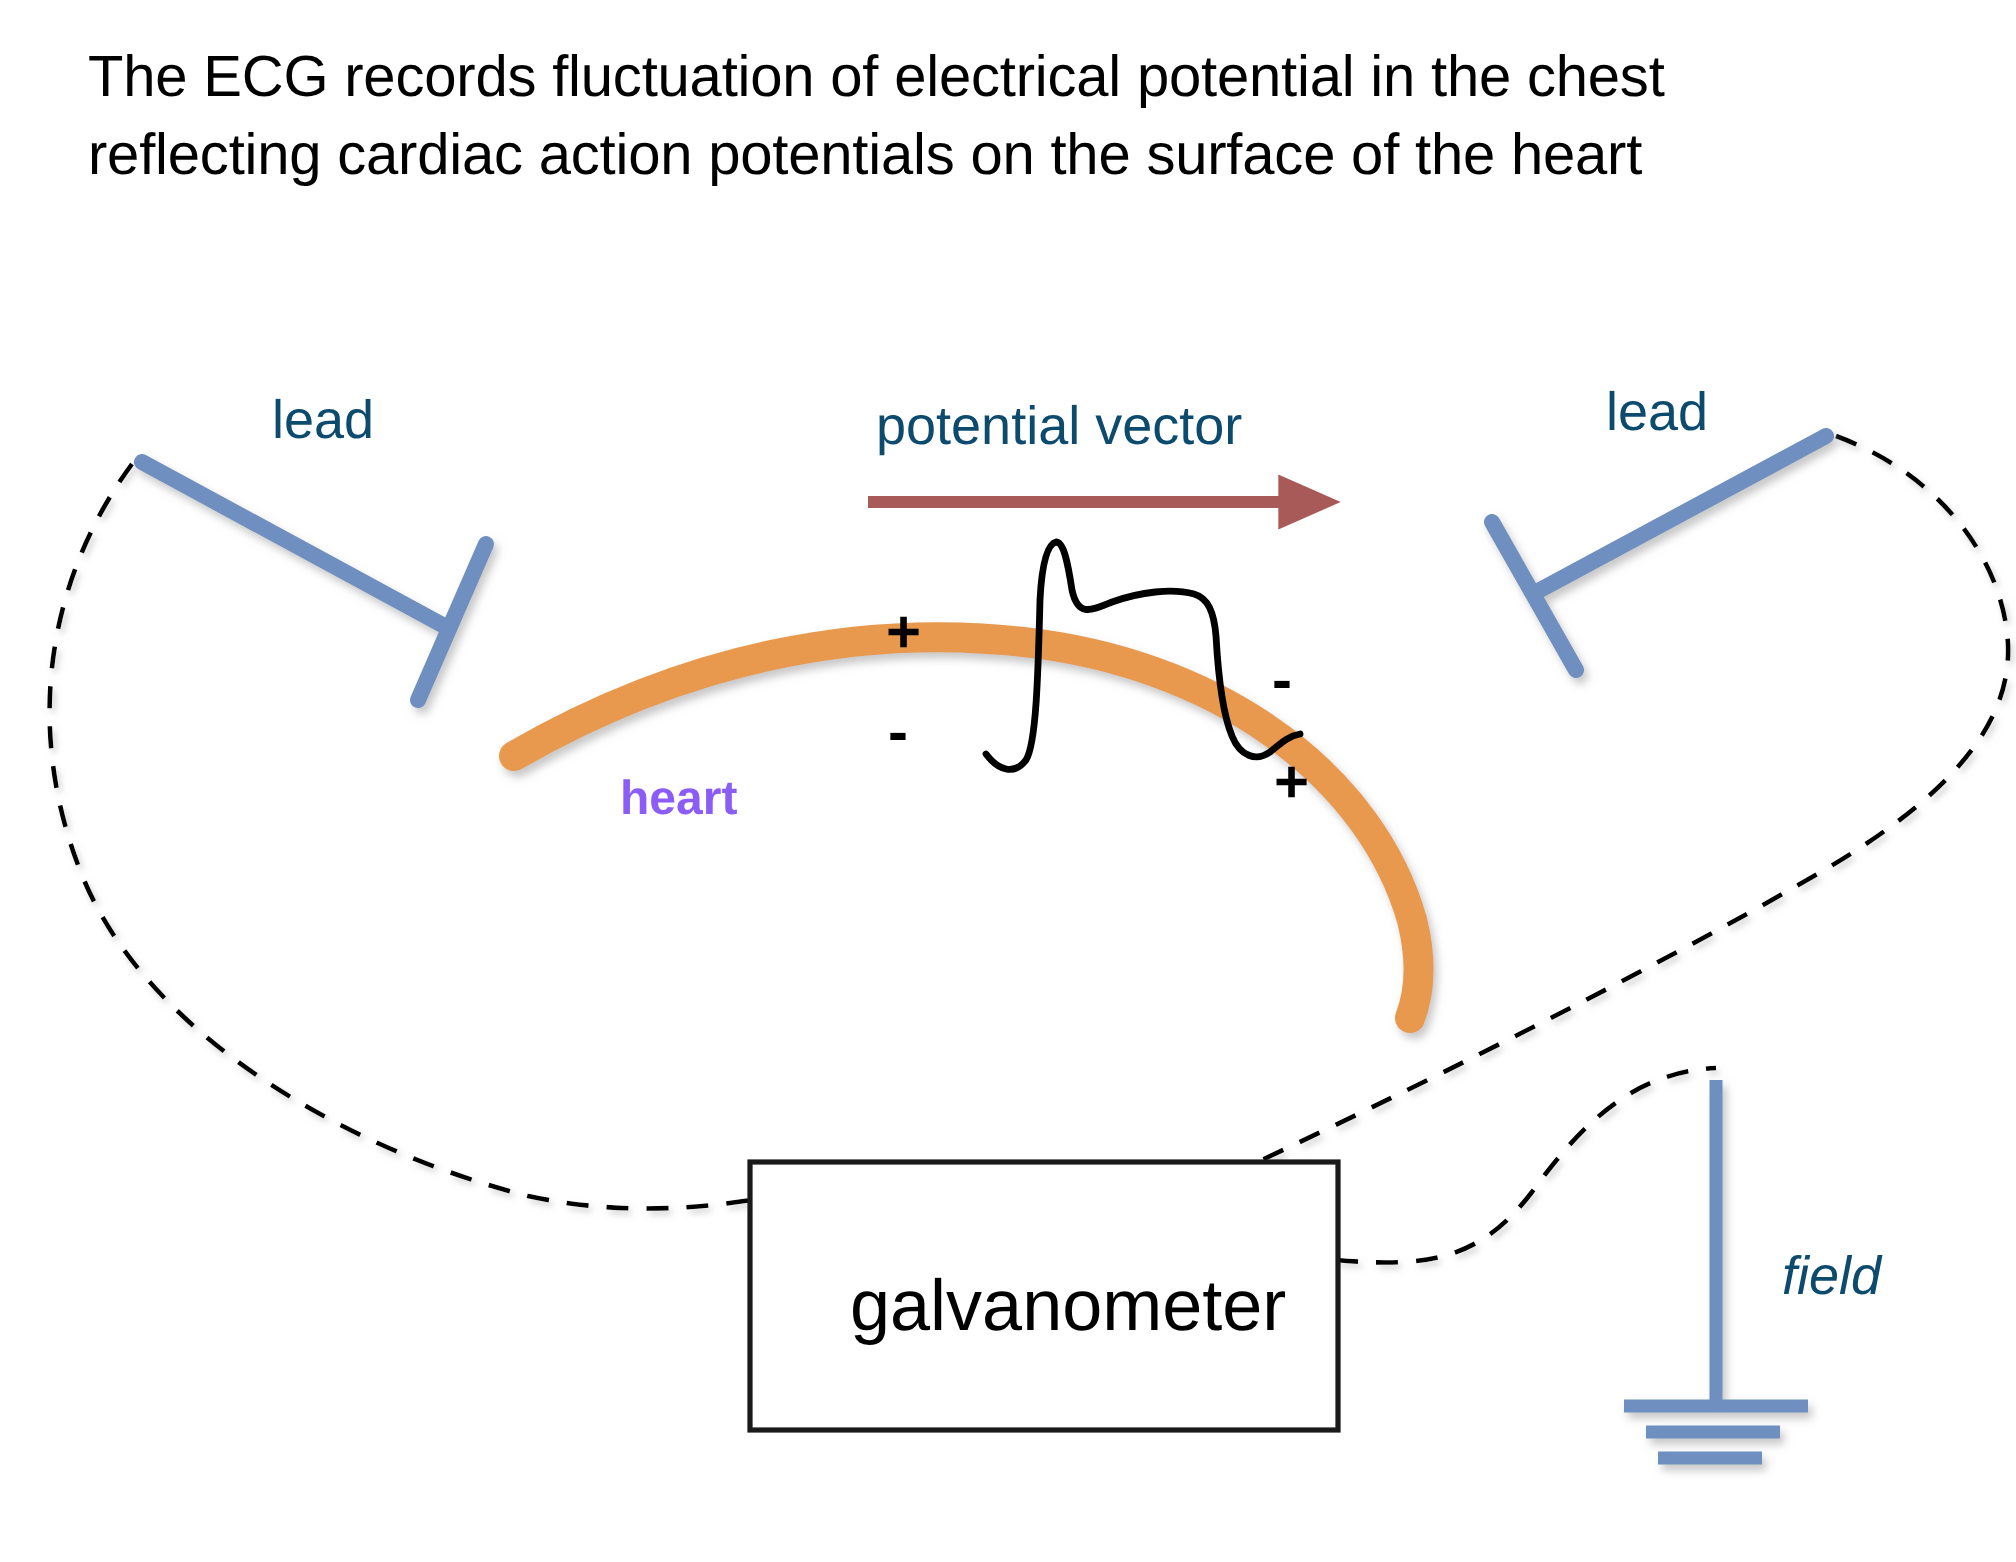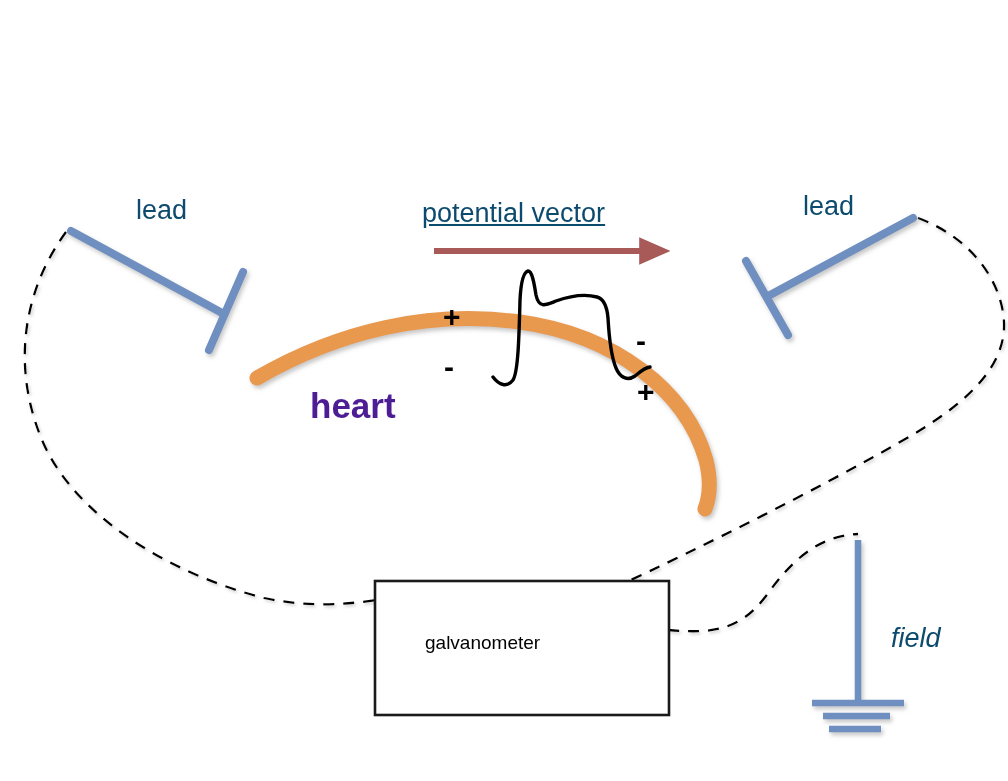--- a/index.html
+++ b/index.html
@@ -37,36 +37,36 @@
   }
   .title-line { display: block; white-space: nowrap; }
   .lbl {
     position: absolute;
     font-size: 27px;
     color: #0c4a6e;
     white-space: nowrap;
   }
   .lbl-lead-left  { left: 136px; top: 195px; }
   .lbl-lead-right { left: 803px; top: 191px; }
-  .lbl-vector     { left: 422px; top: 198px; text-decoration: underline; }
+  .lbl-vector     { left: 438px; top: 198px; }
   .lbl-field      { left: 891px; top: 623px; font-style: italic; }
   .lbl-heart {
     position: absolute;
     left: 310px;
     top: 386px;
-    font-size: 35px;
+    font-size: 24px;
     font-weight: bold;
-    color: #4c1d95;
+    color: #8b5cf6;
     white-space: nowrap;
   }
   .lbl-galv {
     position: absolute;
     left: 425px;
     top: 632px;
-    font-size: 19px;
+    font-size: 36px;
     color: #000000;
     white-space: nowrap;
   }
   .sign {
     position: absolute;
     font-size: 30px;
     font-weight: 600;
     color: #000000;
     line-height: 1;
   }
@@ -127,20 +127,22 @@
 
     <g filter="url(#softshadow)">
       <line x1="858" y1="540" x2="858" y2="702" stroke="#6E8FBF" stroke-width="6.5" stroke-linecap="butt"></line>
       <line x1="812" y1="703" x2="904" y2="703" stroke="#6E8FBF" stroke-width="6.5" stroke-linecap="butt"></line>
       <line x1="823" y1="716" x2="890" y2="716" stroke="#6E8FBF" stroke-width="6.5" stroke-linecap="butt"></line>
       <line x1="829" y1="729" x2="881" y2="729" stroke="#6E8FBF" stroke-width="6.5" stroke-linecap="butt"></line>
     </g>
   </svg>
 
   <div class="title-block">
+    <span class="title-line">The ECG records fluctuation of electrical potential in the chest</span>
+    <span class="title-line">reflecting cardiac action potentials on the surface of the heart</span>
   </div>
 
   <div class="lbl lbl-lead-left">lead</div>
 
   <div class="lbl lbl-lead-right">lead</div>
 
   <div class="lbl lbl-vector">potential vector</div>
 
   <div class="lbl-heart">heart</div>
 

